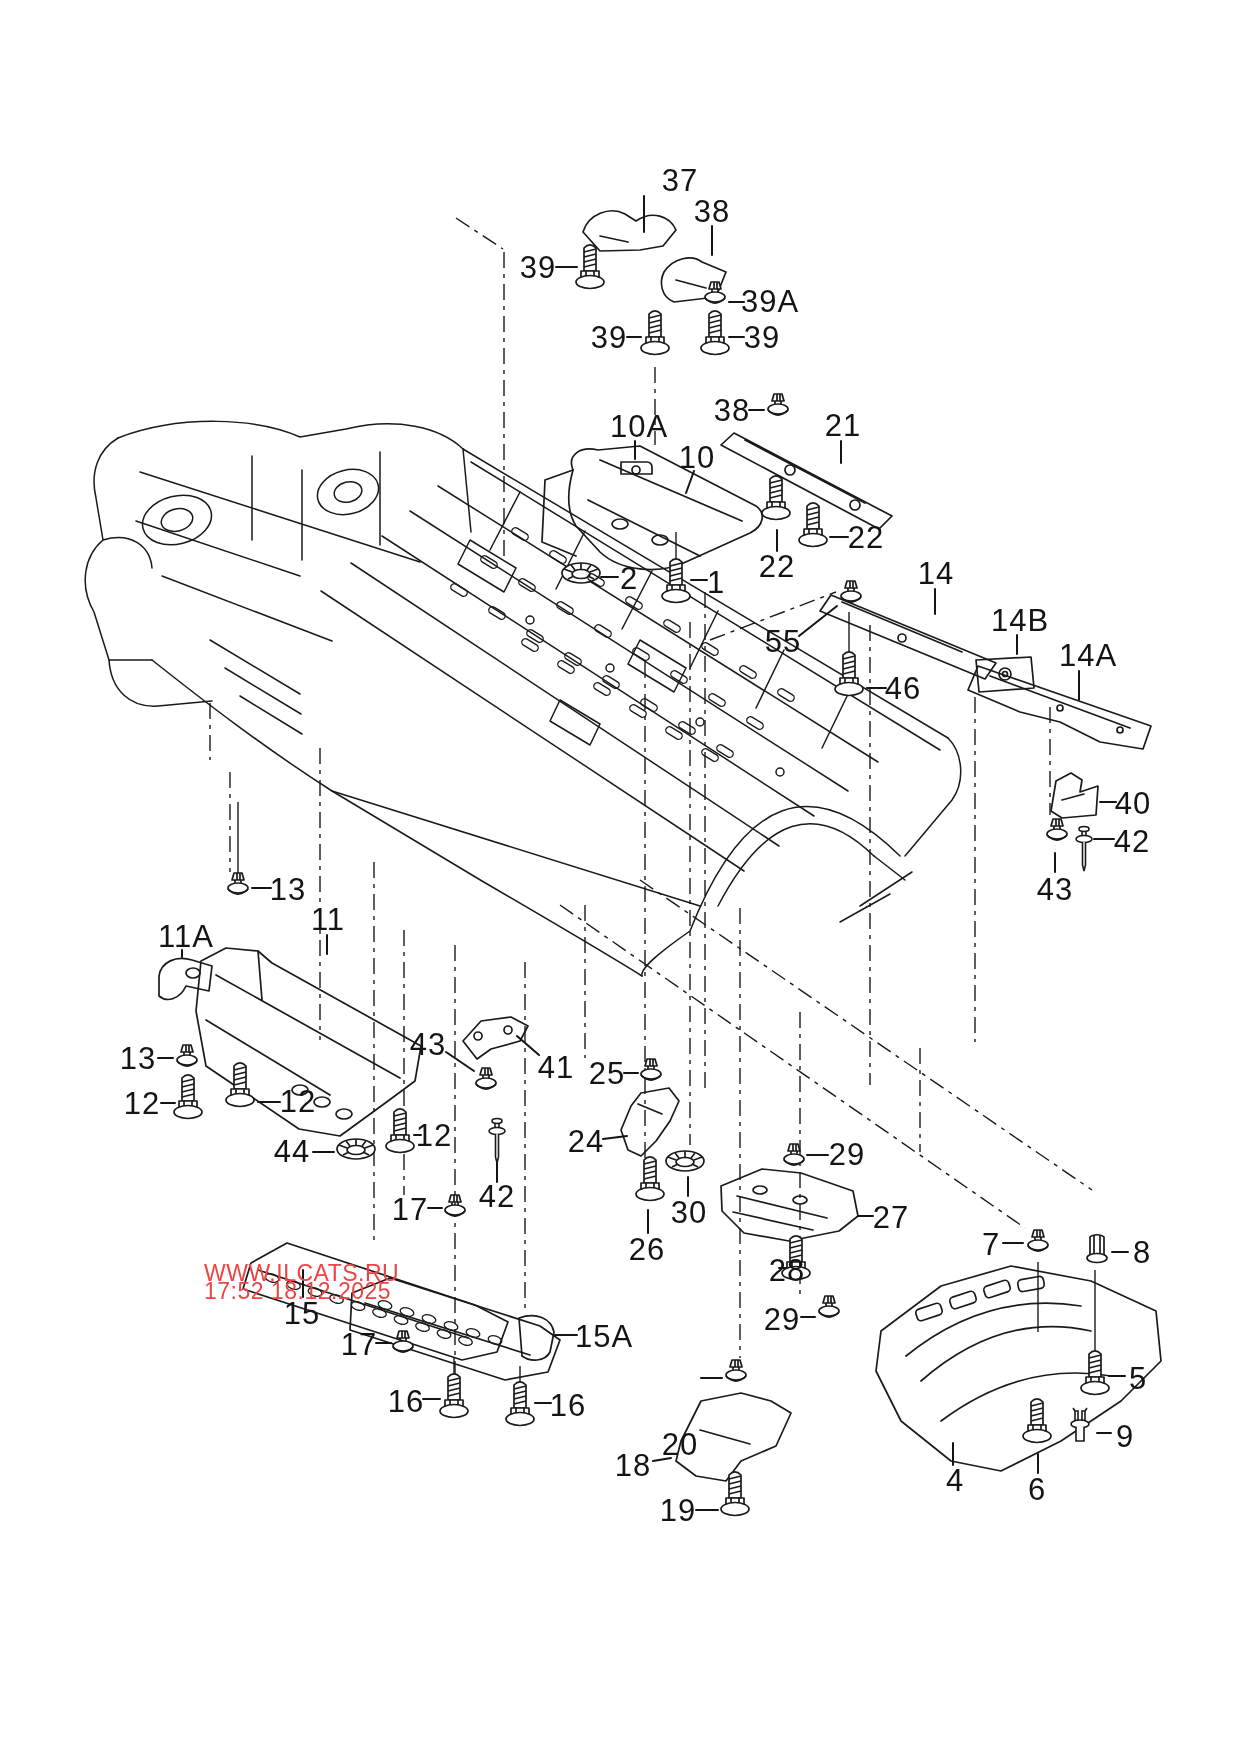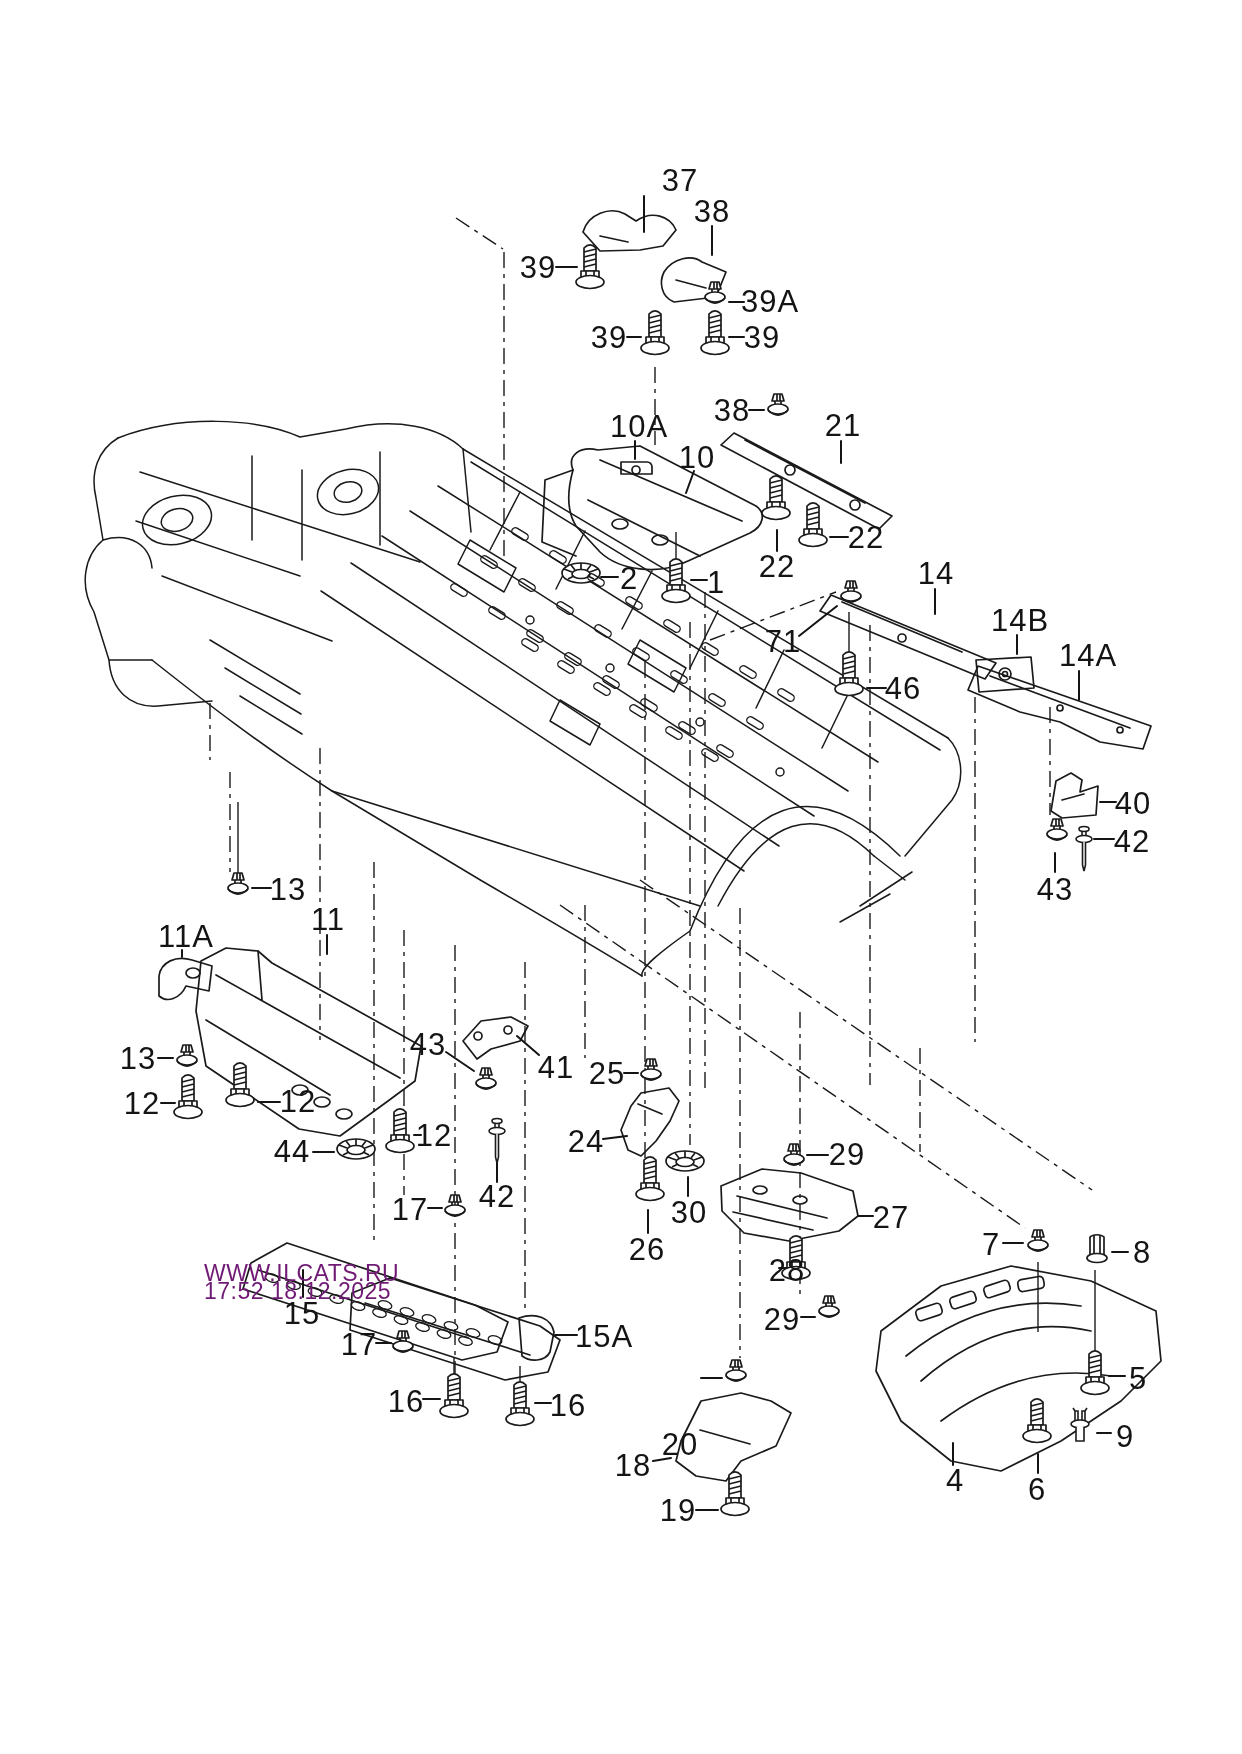--- a/index.html
+++ b/index.html
@@ -376,21 +376,21 @@
       <div class="callout" style="left: 609px; top: 337px;">39</div>
       <div class="callout" style="left: 762px; top: 337px;">39</div>
       <div class="callout" style="left: 732px; top: 410px;">38</div>
       <div class="callout" style="left: 843px; top: 425px;">21</div>
       <div class="callout" style="left: 639px; top: 426px;">10A</div>
       <div class="callout" style="left: 697px; top: 457px;">10</div>
       <div class="callout" style="left: 777px; top: 566px;">22</div>
       <div class="callout" style="left: 866px; top: 537px;">22</div>
       <div class="callout" style="left: 629px; top: 578px;">2</div>
       <div class="callout" style="left: 716px; top: 582px;">1</div>
-      <div class="callout" style="left: 783px; top: 641px;">71</div>
+      <div class="callout" style="left: 783px; top: 641px;">55</div>
       <div class="callout" style="left: 903px; top: 688px;">46</div>
       <div class="callout" style="left: 936px; top: 573px;">14</div>
       <div class="callout" style="left: 1020px; top: 620px;">14B</div>
       <div class="callout" style="left: 1080px; top: 655px; margin-left: 8px;">14A</div>
       <div class="callout" style="left: 1133px; top: 803px;">40</div>
       <div class="callout" style="left: 1132px; top: 841px;">42</div>
       <div class="callout" style="left: 1055px; top: 889px;">43</div>
       <div class="callout" style="left: 288px; top: 889px;">13</div>
       <div class="callout" style="left: 186px; top: 936px;">11A</div>
       <div class="callout" style="left: 328px; top: 919px;">11</div>
@@ -420,18 +420,18 @@
       <div class="callout" style="left: 759px; top: 1270px; margin-left: 28px;">28</div>
       <div class="callout" style="left: 782px; top: 1319px;">29</div>
       <div class="callout" style="left: 991px; top: 1244px;">7</div>
       <div class="callout" style="left: 1142px; top: 1252px;">8</div>
       <div class="callout" style="left: 1138px; top: 1378px;">5</div>
       <div class="callout" style="left: 1125px; top: 1436px;">9</div>
       <div class="callout" style="left: 955px; top: 1480px;">4</div>
       <div class="callout" style="left: 1037px; top: 1489px;">6</div>
     </div>
 
-<div class="watermark" style="left: 204px; top: 1264px; color: #701a75;">
+<div class="watermark" style="left: 204px; top: 1264px; color: #ef4444;">
   <div>WWW.ILCATS.RU</div>
   <div>17:52 18.12.2025</div>
 </div>
 
 </div>
 
 </body></html>

